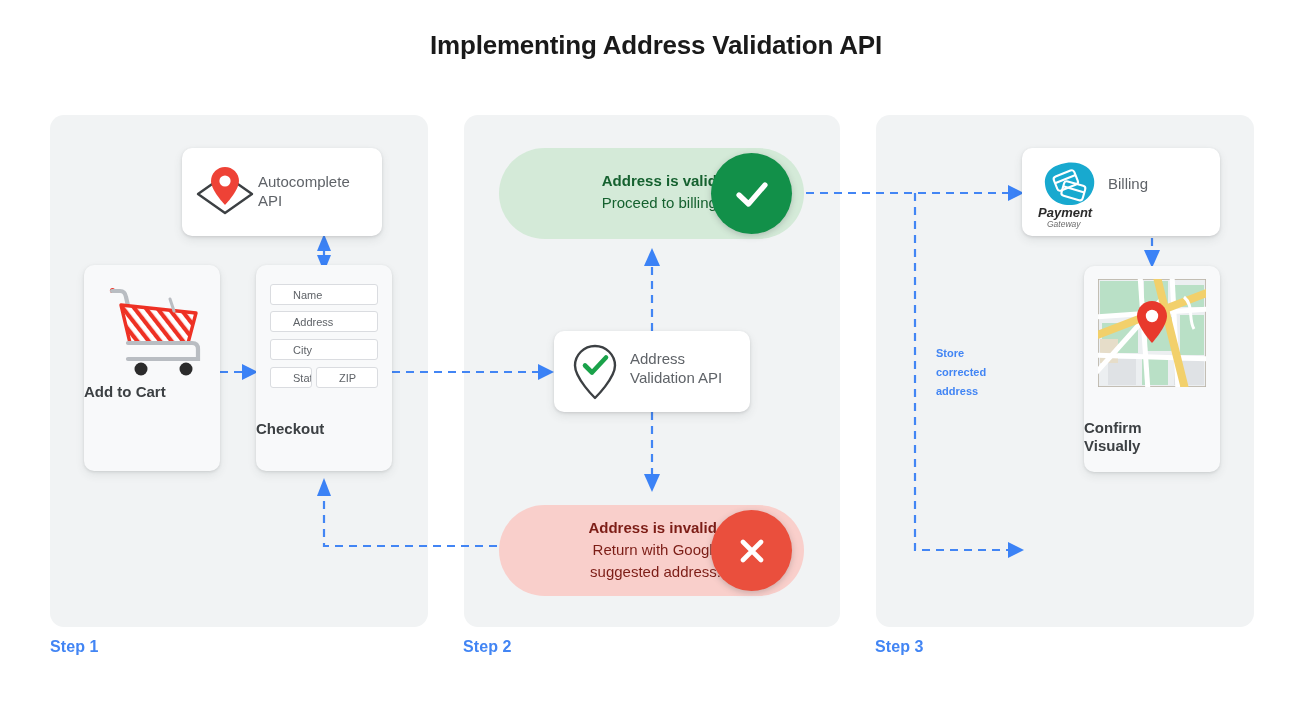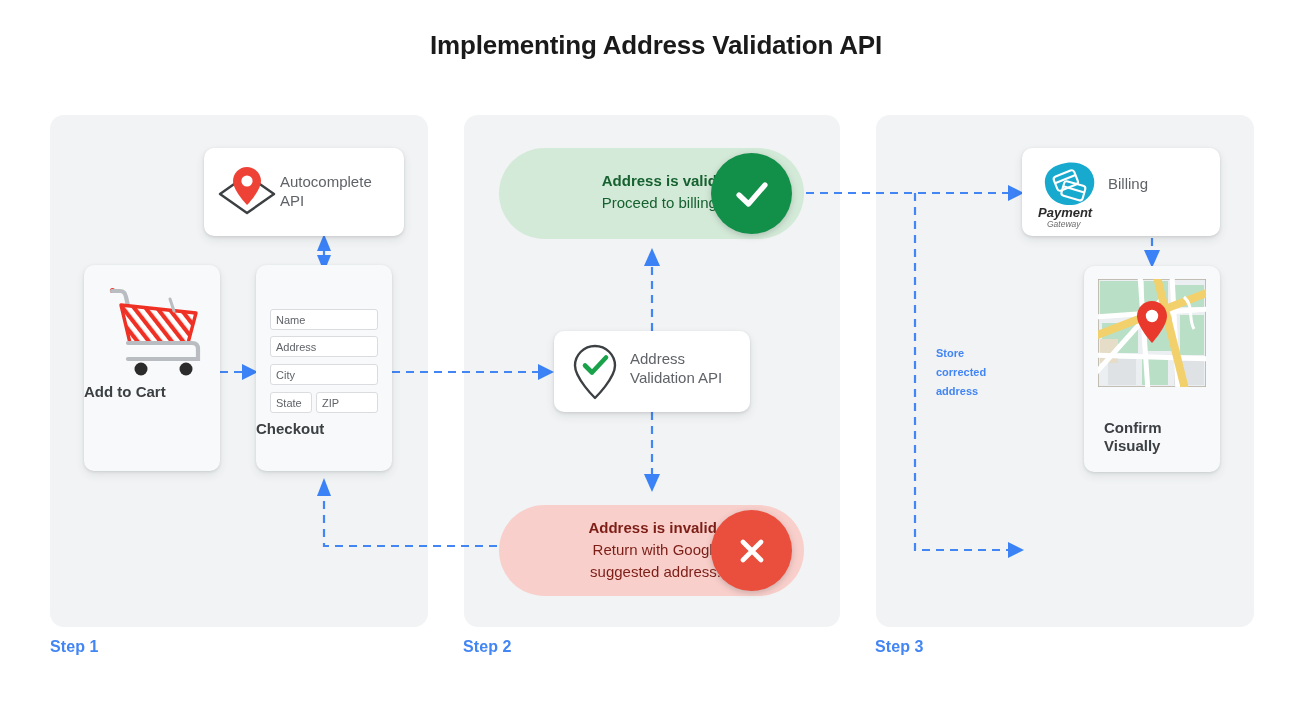--- a/index.html
+++ b/index.html
@@ -58,44 +58,43 @@
     text-align:left;
     font-size:15px;font-weight:bold;color:#3c4043;
     line-height:18px;
   }
   .card-text{
     position:absolute;
     font-size:15px;color:#5f6368;line-height:19px;
   }
 
   
-  #card-autocomplete{left:204px;top:148px;width:200px;height:88px;}
+  #card-autocomplete{left:182px;top:148px;width:200px;height:88px;}
   #autocomplete-label{left:76px;top:24px;width:120px;}
 
   
   #card-addtocart{left:84px;top:265px;width:136px;height:206px;}
   #addtocart-caption{top:118px;}
 
   
   #card-checkout{left:256px;top:265px;width:136px;height:206px;}
   #checkout-caption{top:155px;}
 
   .field{
     position:absolute;
     background:#ffffff;
     border:1px solid #dadce0;
     border-radius:3px;
     font-size:11px;color:#5f6368;
-    padding-left:5px;
+    padding-left:22px;
     line-height:21px;
     height:21px;
     box-sizing:border-box;
     overflow:hidden;
     white-space:nowrap;
-    margin-top:25px;
   }
 
   
   .pill{
     position:absolute;
     border-radius:46px;
   }
   #pill-valid{
     left:499px;top:148px;width:305px;height:91px;
     background:#d4ead8;
@@ -132,21 +131,21 @@
 
   
   #card-validation{left:554px;top:331px;width:196px;height:81px;}
   #validation-label{left:76px;top:18px;width:115px;}
 
   
   #card-billing{left:1022px;top:148px;width:198px;height:88px;}
   #billing-label{left:86px;top:26px;width:100px;}
 
   #card-map{left:1084px;top:266px;width:136px;height:206px;}
-  #map-caption{top:153px;margin-left:20px;}
+  #map-caption{top:153px;}
 
   #card-cmdb{left:1022px;top:509px;width:198px;height:82px;}
   #cmdb-label{left:86px;top:23px;width:100px;}
 
   #store-note{
     position:absolute;left:936px;top:344px;width:90px;
     font-size:11px;font-weight:bold;color:#4285f4;line-height:19px;
   }
 
   

